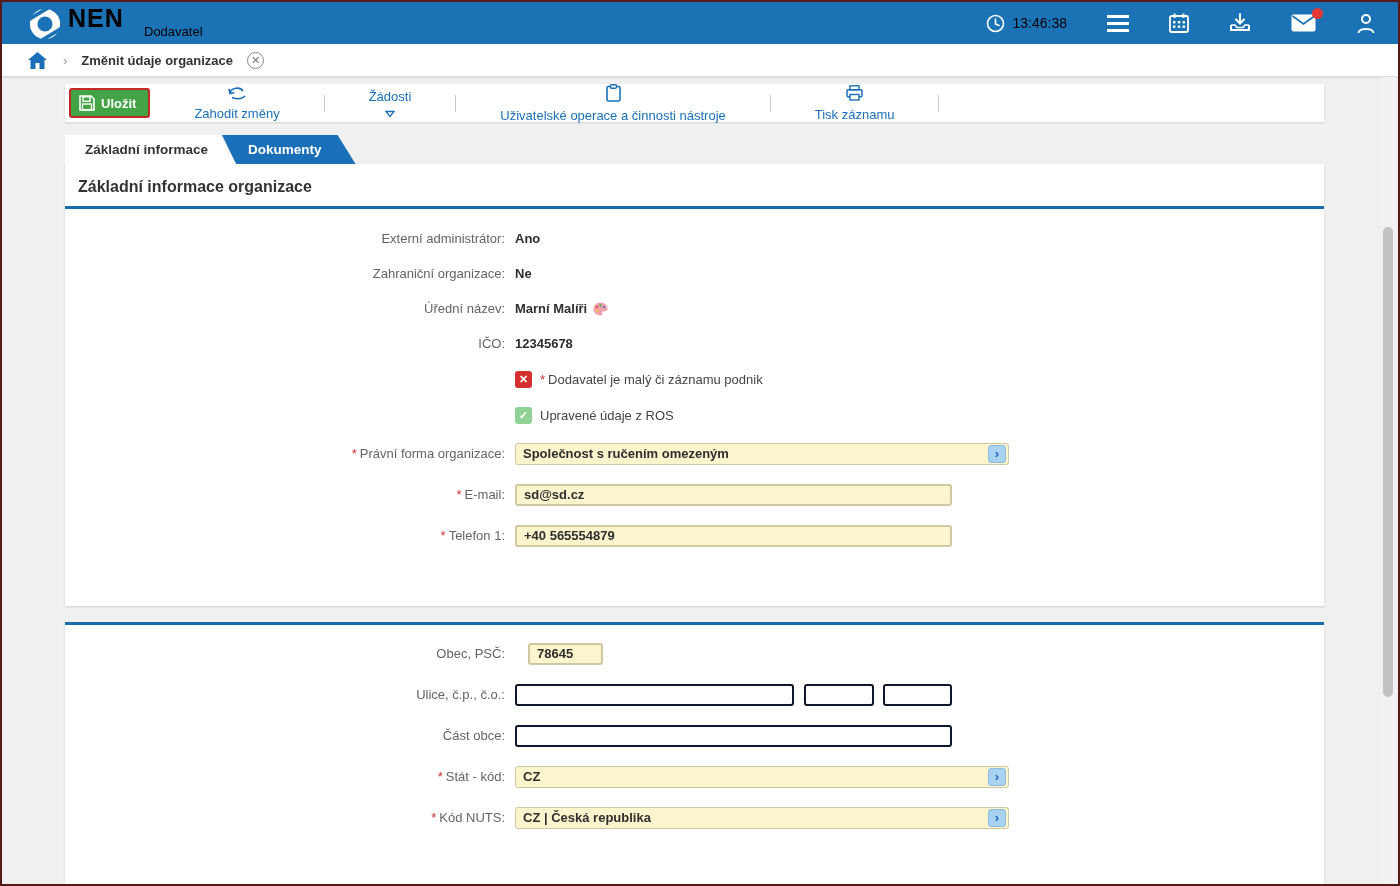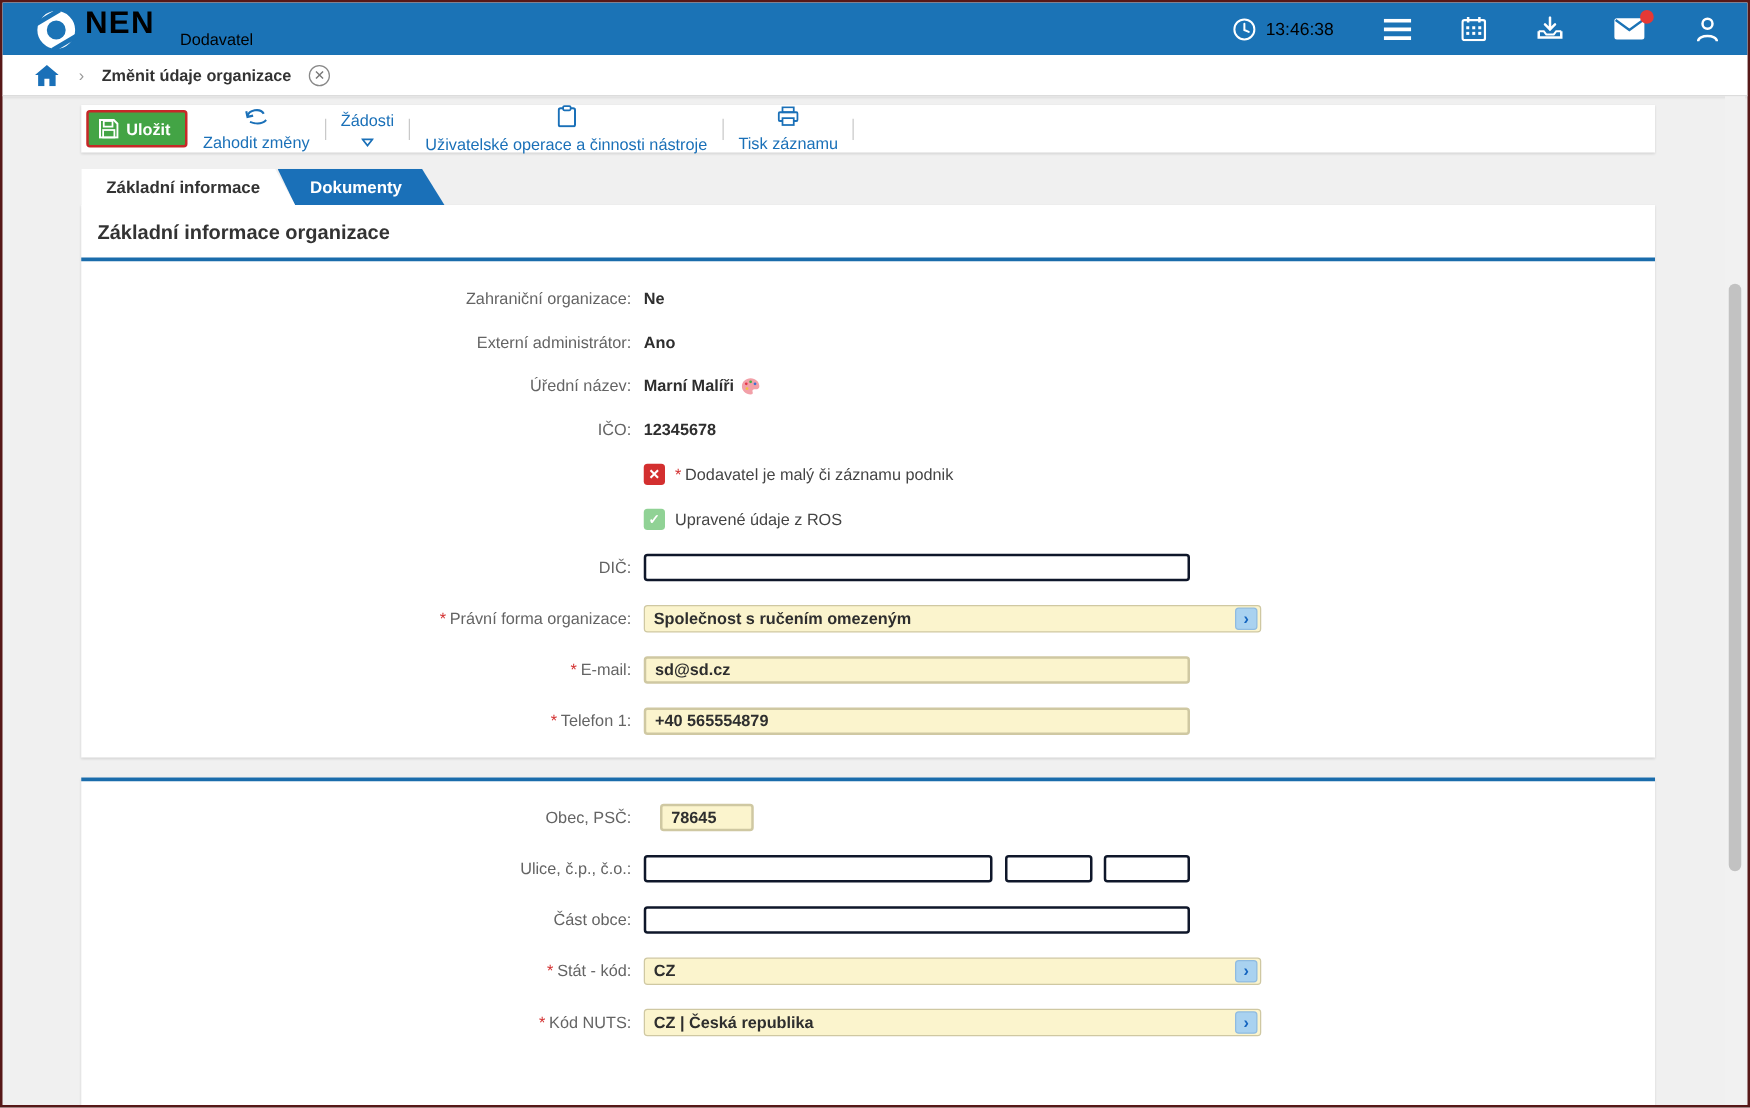--- a/index.html
+++ b/index.html
@@ -37,21 +37,21 @@
   }
   .crumb-sep { color:#999; font-size:13px; margin:0 14px 0 16px; }
   .crumb-title { font-size:13px; font-weight:bold; color:#333; }
   .crumb-close { margin-left:14px; width:17px; height:17px; border:1px solid #888; border-radius:50%;
     display:flex; align-items:center; justify-content:center; color:#777; font-size:11px; cursor:pointer; background:#fff; }
 
   
   .toolbar {
     position:absolute; left:63px; top:82px; width:1259px; height:38px;
     background:#fff; box-shadow:0 1px 2px rgba(0,0,0,.12);
-    display:flex; align-items:center; padding-left:2px;
+    display:flex; align-items:center; padding-left:2px;gap:32px;
   }
   .btn-save {
     height:30px; margin-left:2px; padding:0 12px 0 8px;
     background:#43a445; border:2px solid #c62828; border-radius:3px;
     color:#fff; font-size:13px; font-weight:bold;
     display:flex; align-items:center; gap:6px; cursor:pointer;
   }
   .tool-link { display:flex; align-items:center; gap:6px; color:#1a70b8; font-size:13px; cursor:pointer; margin:12px 12px; white-space:nowrap;flex-direction:column; }
   .tool-sep { width:1px; height:17px; background:#c9c9c9; }
 
@@ -247,30 +247,30 @@
     <span>Dokumenty</span>
   </div>
 </div>
 
 <div class="card card1">
   <div class="sec-title">Základní informace organizace</div>
   <div class="sec-rule"></div>
   <div class="sec-body">
 
     <div class="row h-static">
+      <div class="lbl">Externí administrátor:</div>
+      <div class="valwrap">
+          <span class="val">Ano</span>
+        </div>
+    </div>
+
+    <div class="row h-static">
       <div class="lbl">Zahraniční organizace:</div>
       <div class="valwrap">
           <span class="val">Ne</span>
-        </div>
-    </div>
-
-    <div class="row h-static">
-      <div class="lbl">Externí administrátor:</div>
-      <div class="valwrap">
-          <span class="val">Ano</span>
         </div>
     </div>
 
     <div class="row h-static">
       <div class="lbl">Úřední název:</div>
       <div class="valwrap">
         <span class="val">Marní Malíři</span>
         <span class="palette">
           <svg width="15" height="14" viewBox="0 0 15 14">
             <path d="M7.5 0.5 C3.5 0.5, 0.5 3.4, 0.5 7 C0.5 10.6, 3.5 13.5, 7.5 13.5 C9 13.5, 9.6 12.6, 9.1 11.5 C8.6 10.4, 9.3 9.3, 10.6 9.3 L12.5 9.3 C13.6 9.3, 14.5 8.3, 14.5 7 C14.5 3.4, 11.5 0.5, 7.5 0.5 Z" fill="#f2a0a8"></path>
@@ -300,26 +300,20 @@
 
     <div class="row h-check">
       <div class="lbl"></div>
       <div class="valwrap">
         <span class="chk chk-green">✓</span>
         <span class="chk-label">Upravené údaje z ROS</span>
 
       </div>
     </div>
 
-    <div class="row h-input">
-      <div class="lbl">DIČ:</div>
-      <div class="valwrap">
-        <input class="txt w-full" type="text" value="" style="">
-      </div>
-    </div>
 
     <div class="row h-input">
       <div class="lbl"><span class="req">*</span><span>Právní forma organizace:</span></div>
       <div class="valwrap">
         <div class="select">
           <span class="sel-val">Společnost s ručením omezeným</span>
           <button class="sel-btn"><span>›</span></button>
         </div>
       </div>
     </div>

